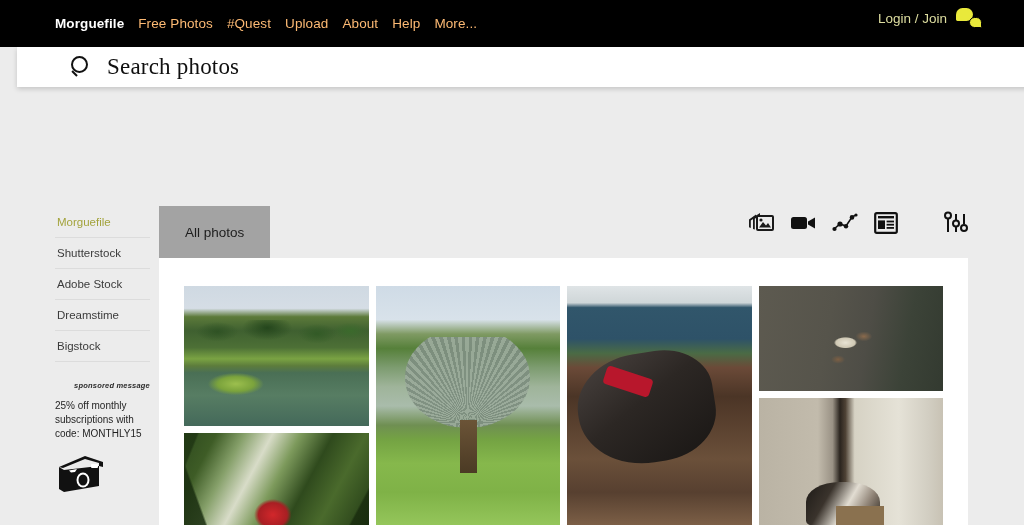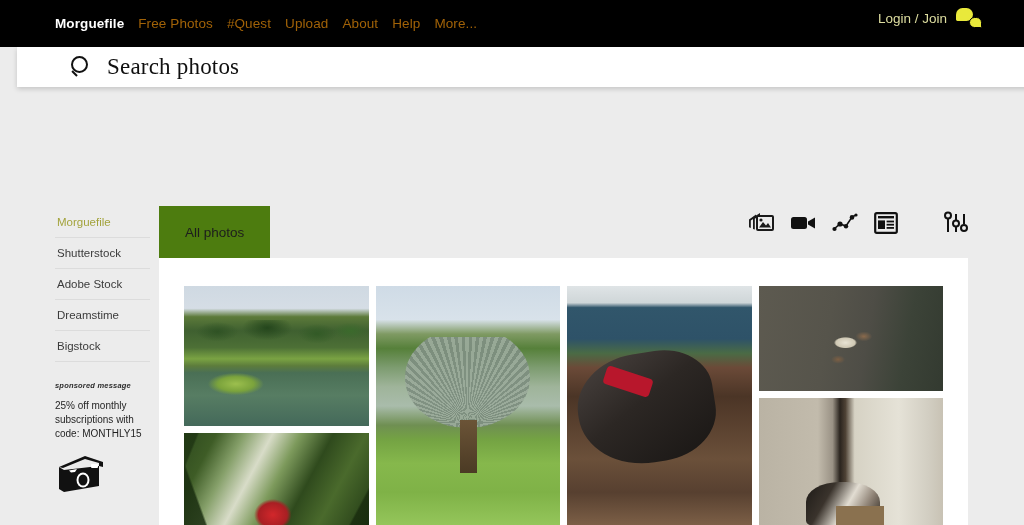--- a/index.html
+++ b/index.html
@@ -12,21 +12,21 @@
 
   
   .topnav {
     position: absolute; top: 0; left: 0;
     width: 1024px; height: 47px;
     background: #000;
     display: flex; align-items: center;
   }
   .nav-left { display: flex; align-items: center; margin-left: 55px; gap: 14px; }
   .nav-link {
-    font-size: 13.5px; color: #a16207; letter-spacing: .1px;
+    font-size: 13.5px; color: #fdba74; letter-spacing: .1px;
     cursor: pointer; white-space: nowrap;
   }
   .nav-link.brand { color: #ffffff; font-weight: 600; }
   .nav-right {
     position: absolute; right: 42px; top: 0; height: 36px;
     display: flex; align-items: center; gap: 9px;
   }
   .login-text { font-size: 13.5px; color: #dedea0; cursor: pointer; white-space: nowrap; }
   .chat-icon { width: 26px; height: 20px; position: relative; cursor: pointer; }
   .chat-icon .b1 {
@@ -77,33 +77,33 @@
   .side-item {
     font-size: 11.5px; color: #3b3b3b;
     padding: 9px 2px 9px 2px;
     border-bottom: 1px solid #dcdcdc;
     cursor: pointer; white-space: nowrap;
   }
   .side-item.active { color: #a3a33c; }
   .sponsored { margin-top: 19px; }
   .sponsored-label {
     font-size: 7.5px; font-style: italic; font-weight: bold;
-    color: #2b2b2b; letter-spacing: .2px; margin-bottom: 9px;
+    color: #2b2b2b; letter-spacing: .2px; margin-bottom: 9px; text-align: right;
   }
   .sponsored-text { font-size: 10px; color: #1f1f1f; line-height: 14px; }
   .cam-icon { margin-top: 12px; width: 52px; height: 40px; position: relative; }
 
   
   .tabs { position: absolute; left: 159px; top: 107px; display: flex; align-items: stretch; height: 52px; }
   .tab {
     display: flex; align-items: center; justify-content: center;
     font-size: 13.5px; color: #1d1d1d; cursor: pointer;
     padding: 0 26px; white-space: nowrap;
   }
-  .tab.active { background: #4d7c0f; min-width: 105px; }
+  .tab.active { background: #a3a3a3; min-width: 105px; }
 
   
   .toolbar {
     position: absolute; right: 56px; top: 112px;
     display: flex; align-items: center; gap: 16px;
   }
   .tb-icon { cursor: pointer; display: block; }
   .tb-gap { width: 14px; }
 
   

